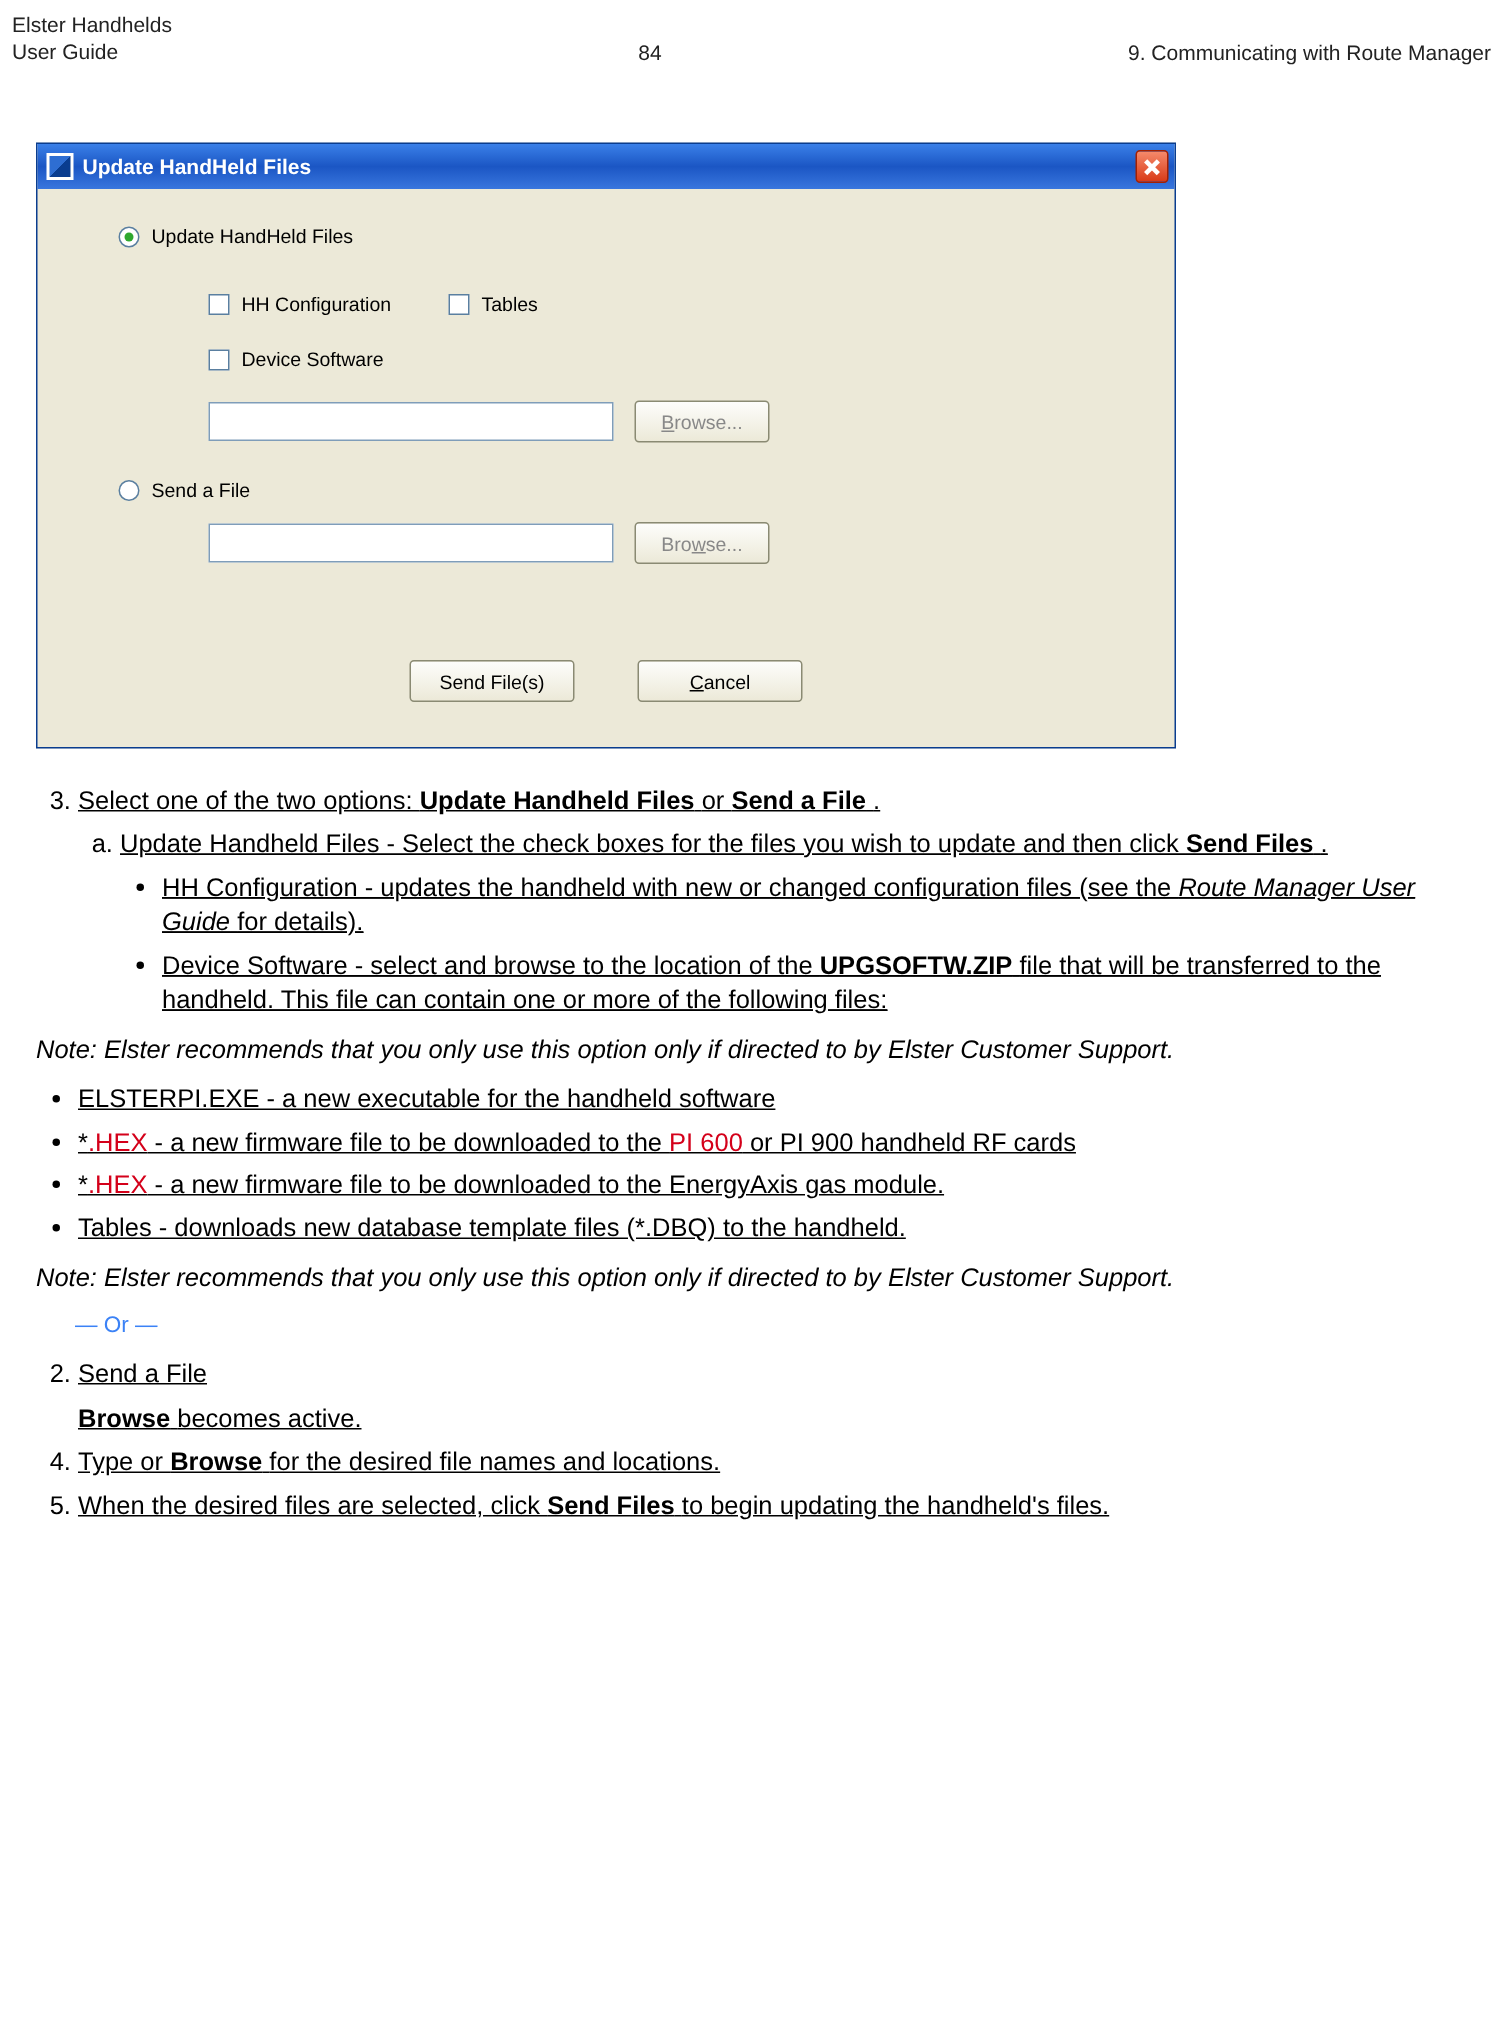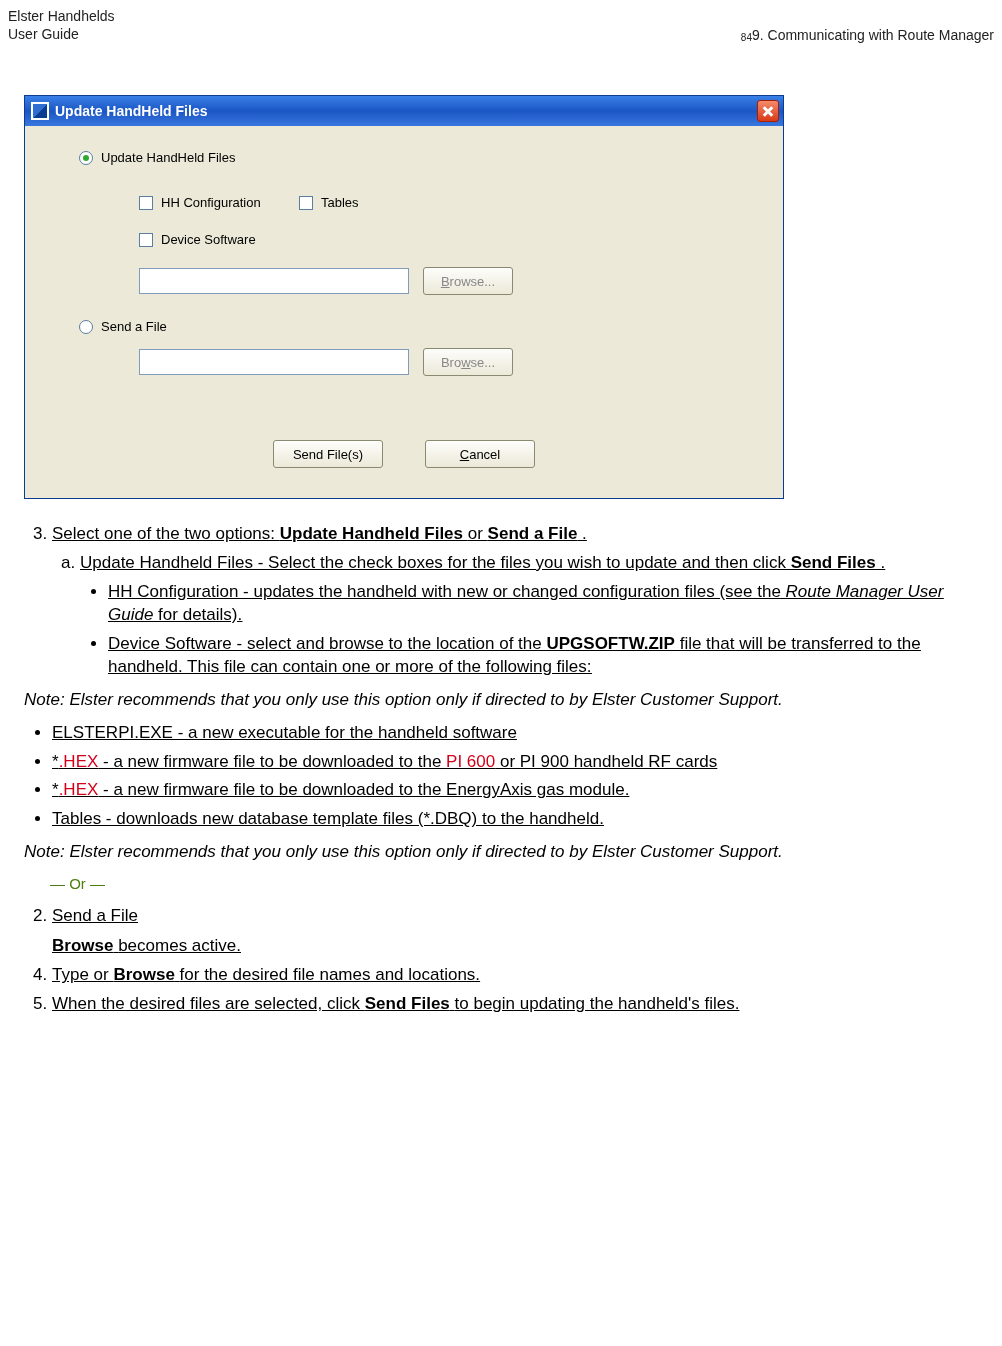--- a/index.html
+++ b/index.html
@@ -16,21 +16,21 @@
   }
   .running-header {
     display: flex;
     justify-content: space-between;
     align-items: flex-end;
     font-size: 14px;
     color: #222;
     margin-bottom: 52px;
   }
   .running-left { line-height: 1.25; }
-  .running-center { flex: 1; text-align: right; font-size: 10px; }
+  .running-center { flex: 1; text-align: center; font-size: 14px; }
   .running-right { text-align: right; }
 
   
   .xp-window {
     margin: 0 16px 24px 16px;
     border: 1px solid #0a3d8f;
     background: #ece9d8;
     width: 760px;
   }
   .xp-titlebar {
@@ -143,21 +143,21 @@
   .sub-indent { margin-left: 22px; }
   .sub-indent2 { margin-left: 44px; }
   .bold { font-weight: 700; }
   .italic { font-style: italic; }
   .red { color: #d4001a; }
   .note {
     font-style: italic;
     margin: 10px 0 10px 0;
   }
   .note-label{ font-style: italic; }
-  .or-sep { color:#4d7c0f; margin: 10px 0 10px 26px; font-size: 15px; }
+  .or-sep { color:#3b82f6; margin: 10px 0 10px 26px; font-size: 15px; }
 </style>
 </head>
 <body>
 
 <div class="page">
 
   <div class="running-header">
     <div class="running-left">
       <div>Elster Handhelds</div>
       <div>User Guide</div>

